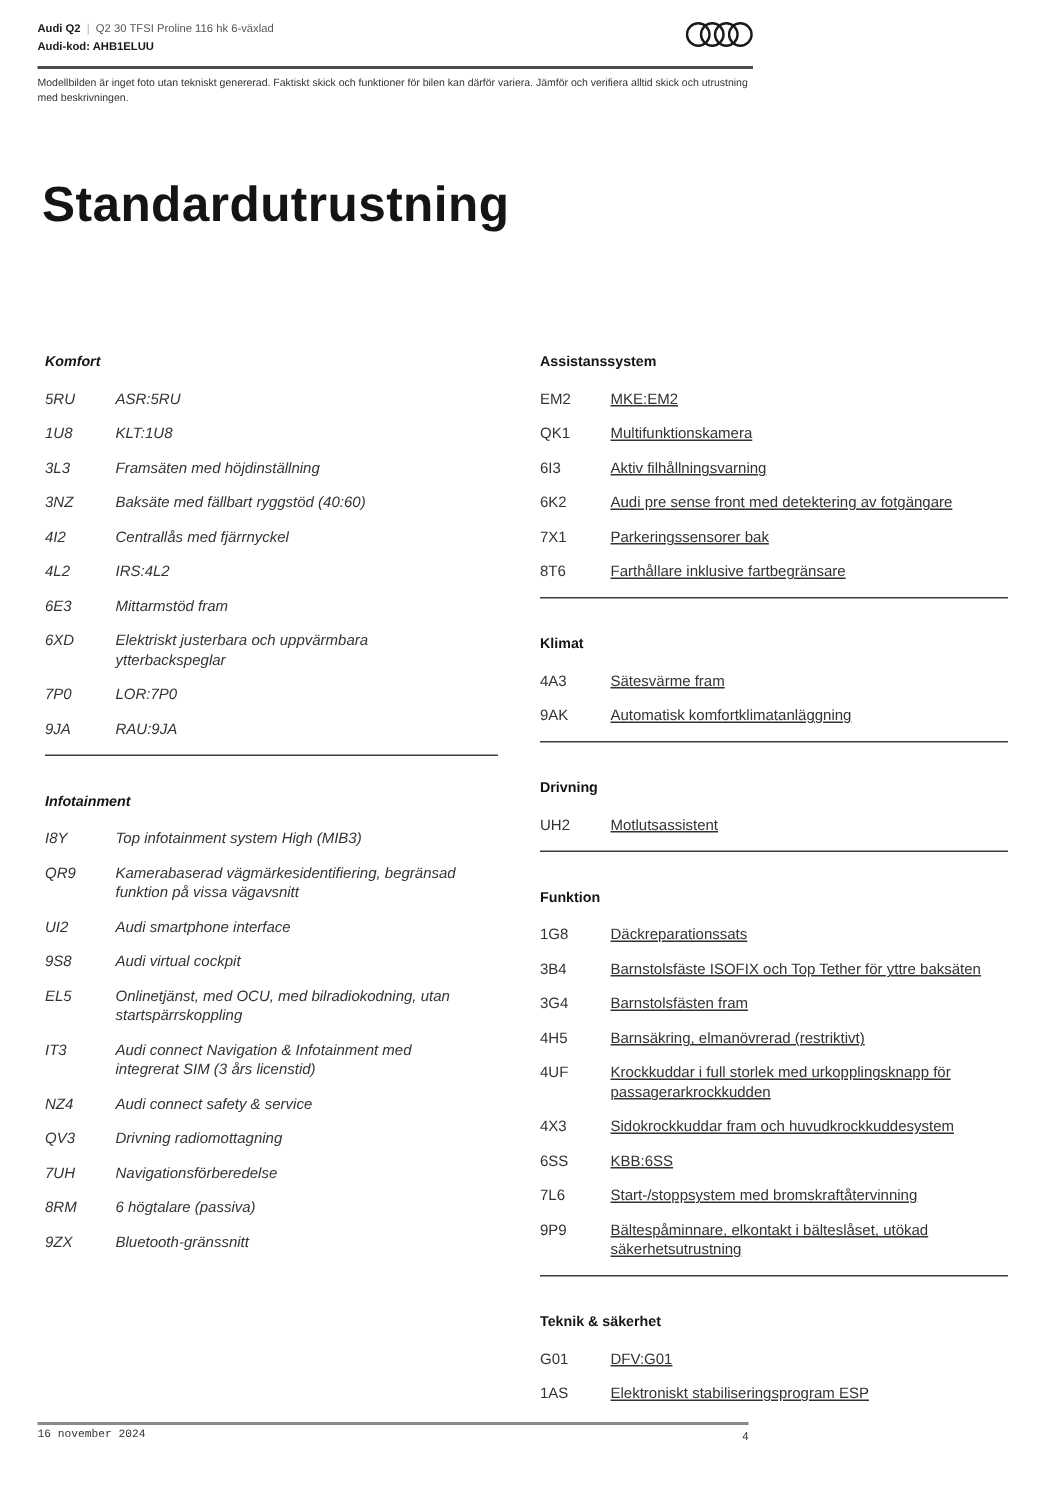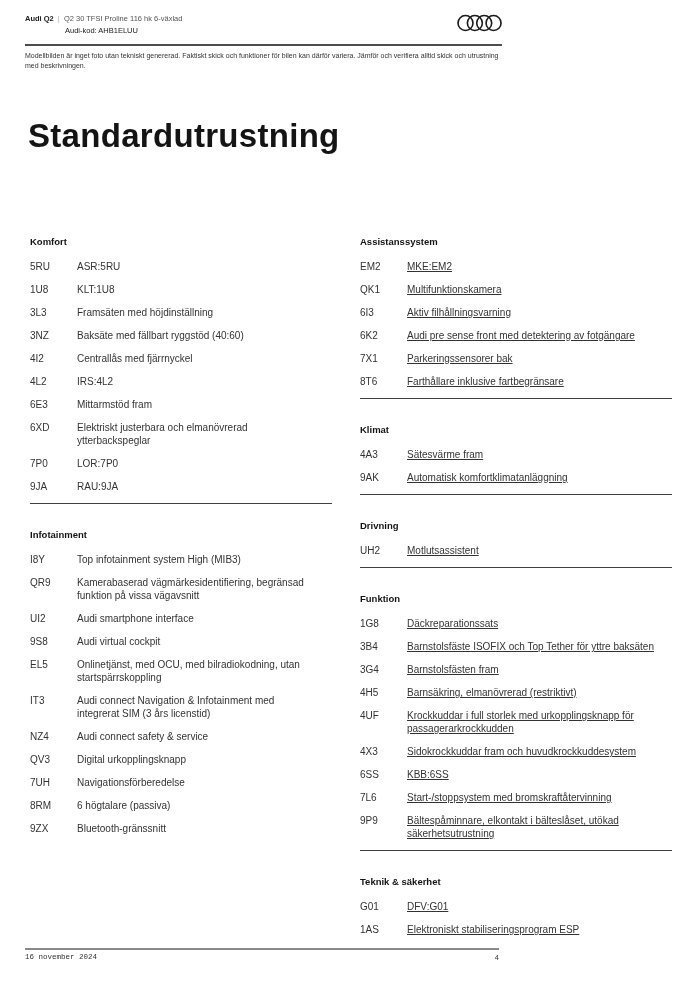--- a/index.html
+++ b/index.html
@@ -22,21 +22,21 @@
     position: absolute;
     top: 13px;
     left: 25px;
     font-size: 7.5px;
     line-height: 12px;
     color: #444444;
   }
   .header-line1 .brand { font-weight: bold; color: #1a1a1a; }
   .header-line1 .sep { color: #b0b0b0; padding: 0 2px; }
   .header-line1 .model { color: #555555; margin-top: 17px; }
-  .header-line2 { font-weight: normal; color: #1a1a1a; margin-left: 40px; }
+  .header-line2 { font-weight: bold; color: #1a1a1a; }
   .logo {
     position: absolute;
     top: 14px;
     left: 457px;
     width: 45px;
     height: 18px;
   }
   .header-rule {
     position: absolute;
     top: 44px;
@@ -68,21 +68,21 @@
 
   
   .columns {
     position: absolute;
     top: 236px;
     left: 30px;
     display: flex;
     gap: 28px;
     align-items: flex-start;
   }
-  .col-left  { width: 302px; }
+  .col-left  { width: 302px; font-style: italic; }
   .col-right { width: 312px; }
 
   .section + .section {
     border-top: 1.5px solid #3f3f3f;
     padding-top: 25px;
   }
   .section-heading {
     font-size: 9.5px;
     font-weight: bold;
     color: #141414;
@@ -192,21 +192,21 @@
     <span class="feature-desc">IRS:4L2</span>
   </div>
 
   <div class="feature-row">
     <span class="feature-code">6E3</span>
     <span class="feature-desc">Mittarmstöd fram</span>
   </div>
 
   <div class="feature-row">
     <span class="feature-code">6XD</span>
-    <span class="feature-desc">Elektriskt justerbara och elmanövrerad ytterbackspeglar</span>
+    <span class="feature-desc">Elektriskt justerbara och uppvärmbara ytterbackspeglar</span>
   </div>
 
   <div class="feature-row">
     <span class="feature-code">7P0</span>
     <span class="feature-desc">LOR:7P0</span>
   </div>
 
   <div class="feature-row">
     <span class="feature-code">9JA</span>
     <span class="feature-desc">RAU:9JA</span>
@@ -247,21 +247,21 @@
     <span class="feature-desc">Audi connect Navigation &amp; Infotainment med integrerat SIM (3 års licenstid)</span>
   </div>
 
   <div class="feature-row">
     <span class="feature-code">NZ4</span>
     <span class="feature-desc">Audi connect safety &amp; service</span>
   </div>
 
   <div class="feature-row">
     <span class="feature-code">QV3</span>
-    <span class="feature-desc">Digital urkopplingsknapp</span>
+    <span class="feature-desc">Drivning radiomottagning</span>
   </div>
 
   <div class="feature-row">
     <span class="feature-code">7UH</span>
     <span class="feature-desc">Navigationsförberedelse</span>
   </div>
 
   <div class="feature-row">
     <span class="feature-code">8RM</span>
     <span class="feature-desc">6 högtalare (passiva)</span>

